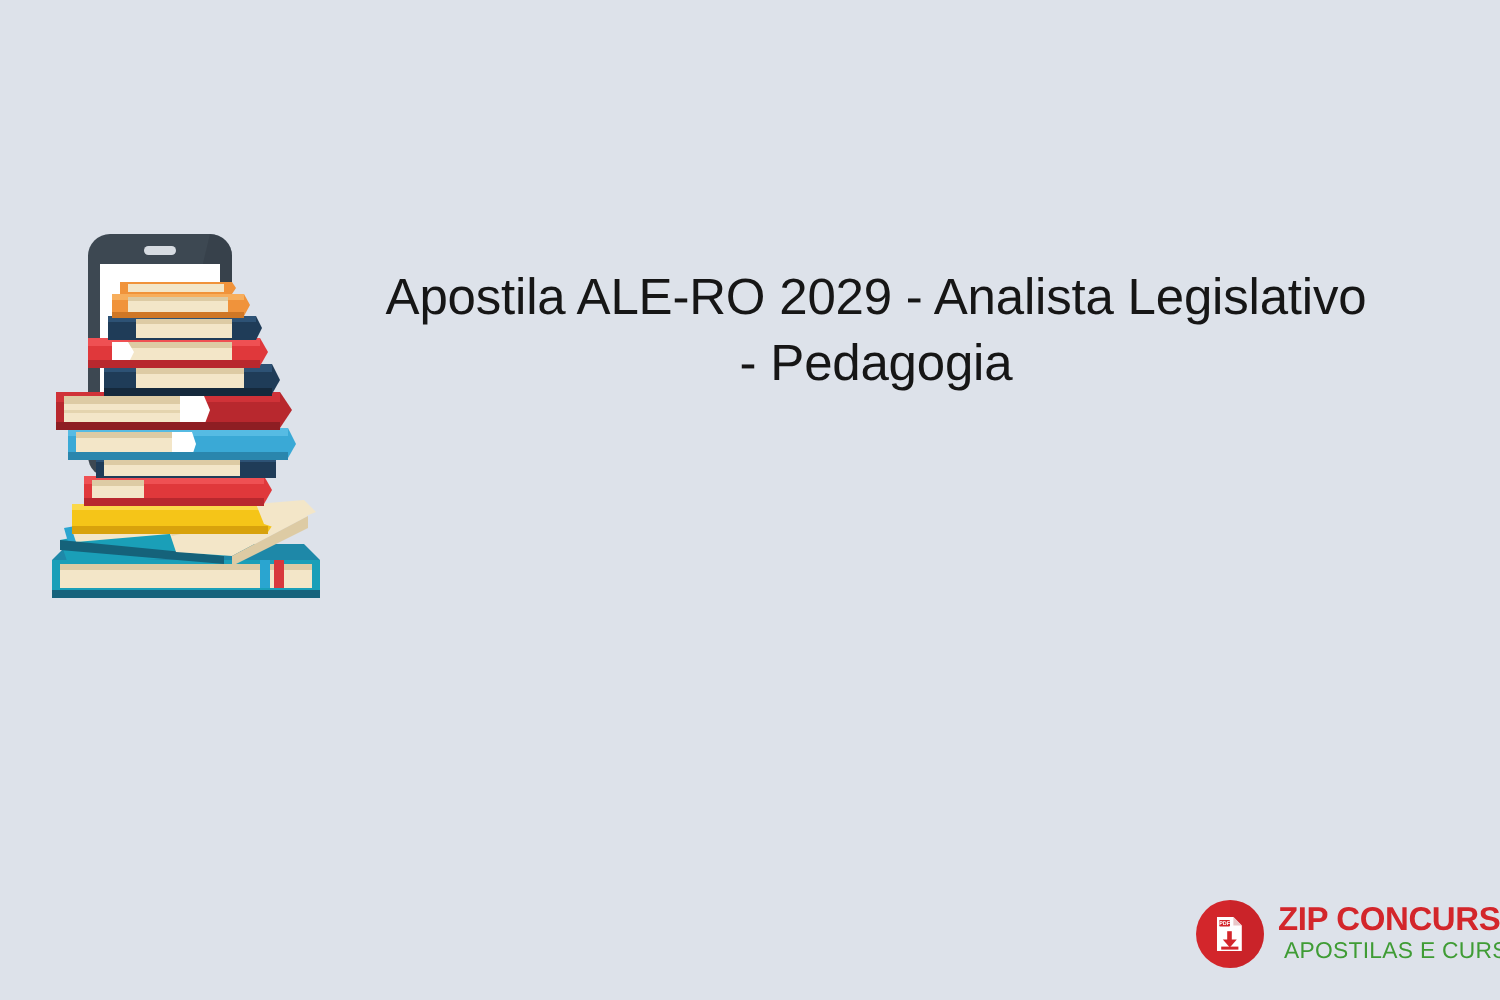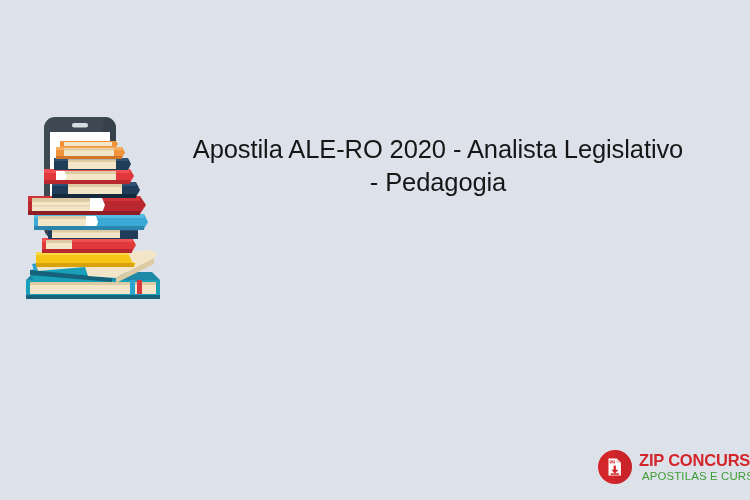--- a/index.html
+++ b/index.html
@@ -201,21 +201,21 @@
         <rect x="44" y="44" width="66" height="3" fill="#cf7726"></rect>
       </g>
 
       <g>
         <path d="M48 29 L48 35 L104 35 L106 32 L104 29 Z" fill="#f0933b"></path>
         <path d="M52 30 L100 30 L100 34 L52 34 Z" fill="#f3e6c8"></path>
       </g>
     </svg>
   </div>
 
-  <h1 id="product-title" style="color: rgb(22, 22, 22);">Apostila ALE-RO 2020 - Analista Legislativo - Pedagogia</h1>
+  <h1 id="product-title" style="color: rgb(22, 22, 22);">Apostila ALE-RO 2029 - Analista Legislativo - Pedagogia</h1>
 
   <div id="brand-logo">
     <div id="brand-mark">
       <svg viewBox="0 0 34 34" xmlns="http://www.w3.org/2000/svg">
         <circle cx="17" cy="17" r="17" fill="#d3262b"></circle>
         <path d="M17 0 A17 17 0 0 1 34 17 A17 17 0 0 1 17 34 Z" fill="#b91f24" opacity="0.35"></path>
 
         <path d="M10.5 8.5 h8.2 l4.2 4.2 v12.8 h-12.4 z" fill="#ffffff"></path>
         <path d="M18.7 8.5 l4.2 4.2 h-4.2 z" fill="#e9c6c7"></path>
 

